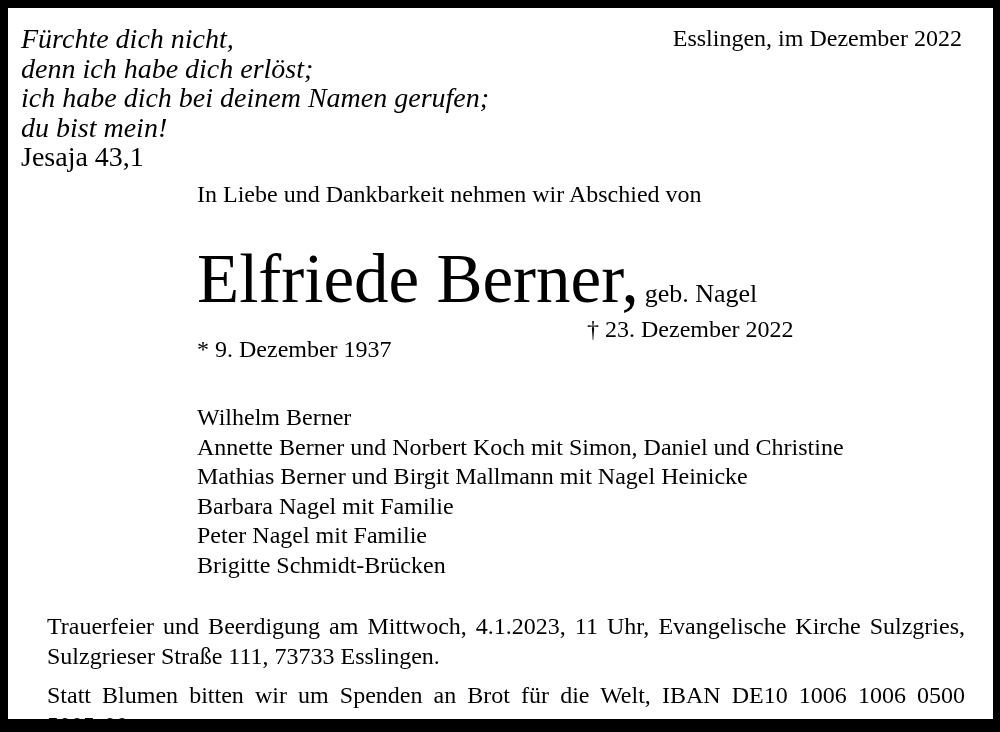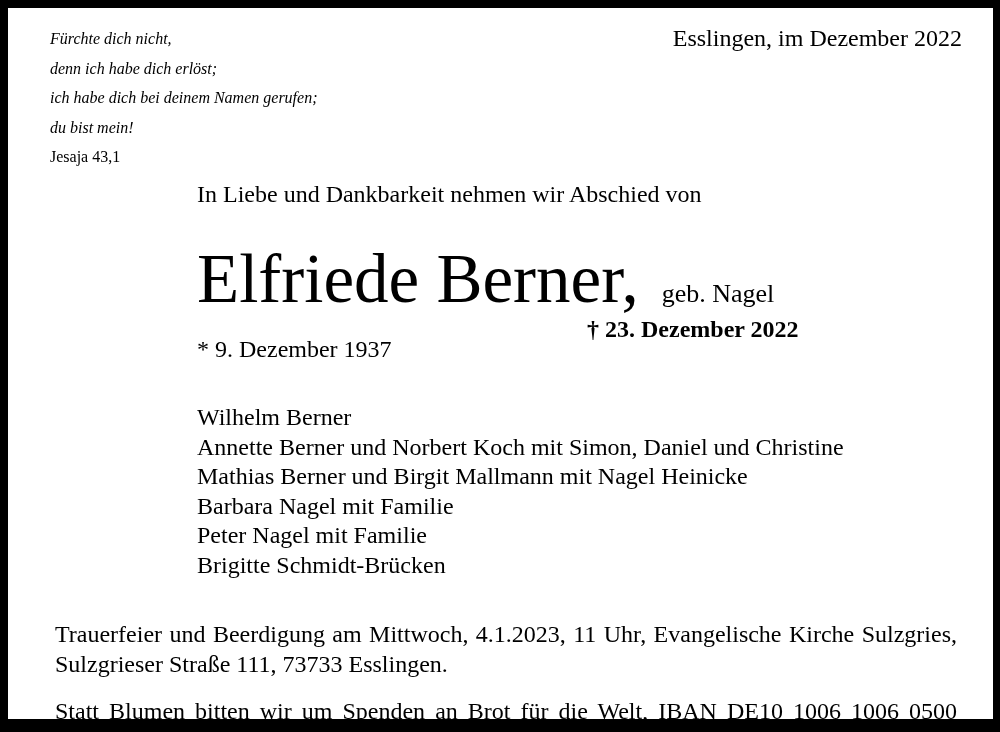--- a/index.html
+++ b/index.html
@@ -20,23 +20,23 @@
     position: absolute;
     left: 8px;
     top: 8px;
     right: 7px;
     bottom: 13px;
     background: #ffffff;
   }
   .abs { position: absolute; }
 
   .verse-block {
-    left: 50px;
+    left: 21px;
     top: 24px;
-    font-size: 16px;
+    font-size: 28px;
     line-height: 29.5px;
     font-style: italic;
     white-space: nowrap;
   }
   .verse-source {
     font-style: normal;
   }
   .dateline {
     top: 24px;
     right: 38px;
@@ -53,55 +53,54 @@
   }
   .name-row {
     left: 197px;
     top: 245px;
     font-size: 69px;
     line-height: 69px;
     white-space: nowrap;
   }
   .maiden {
     font-size: 26px;
-    margin-left: 23px;
+    margin-left: 6px;
   }
   .birth-date {
     left: 197px;
     top: 315px;
     font-size: 24px;
     line-height: 29.5px;
     white-space: nowrap;
     margin-top: 20px;
   }
   .death-date {
     left: 587px;
     top: 315px;
     font-size: 24px;
     line-height: 29.5px;
     white-space: nowrap;
-    font-weight: bold;
   }
   .mourners {
     left: 197px;
     top: 383px;
     font-size: 24px;
     line-height: 29.5px;
     margin-top: 20px;
   }
   .mourners div { white-space: nowrap; }
   .footer {
     left: 38px;
     top: 602px;
     right: 26px;
     font-size: 24px;
     line-height: 30px;
   }
   .footer p {
-    margin: 17px;
+    margin: 9px;
     text-align: justify;
   }
   .footer p.donation {
     word-spacing: 3px;
   }
 </style>
 </head>
 <body>
 
 <div class="page">

